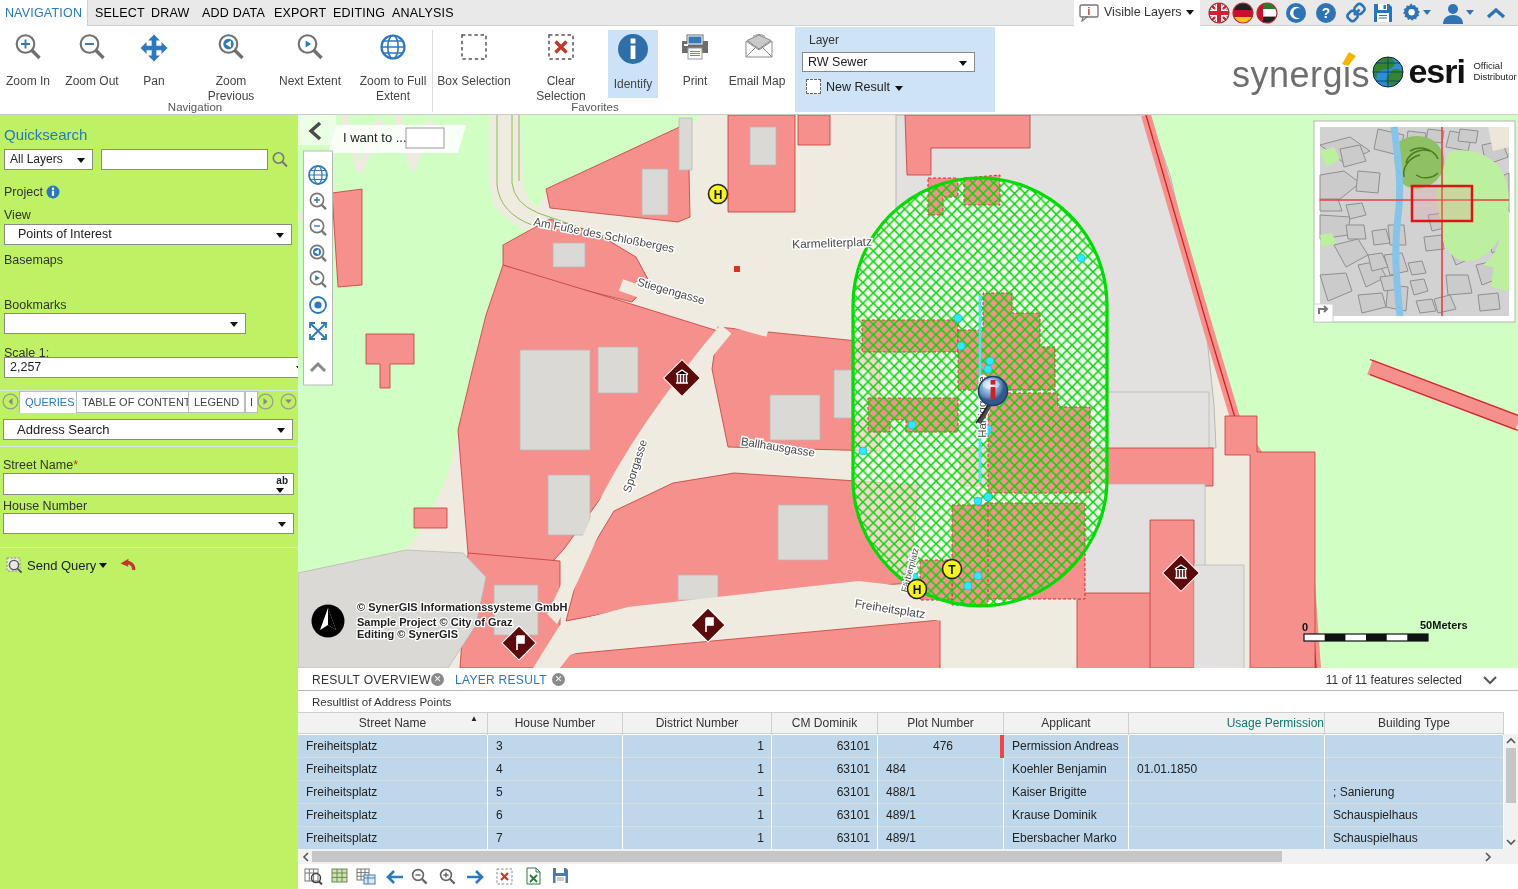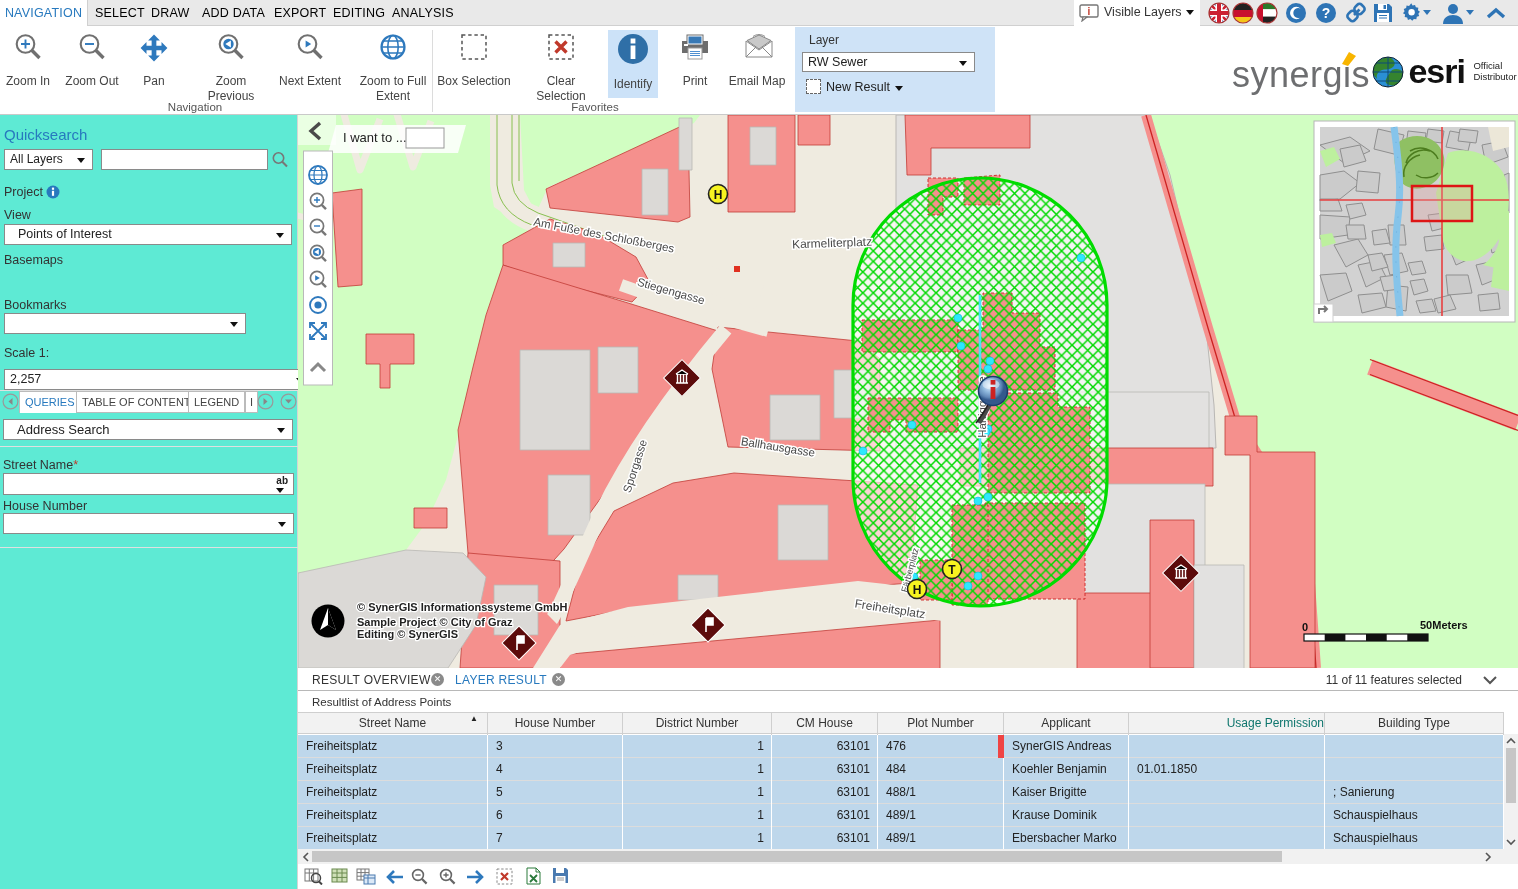--- a/index.html
+++ b/index.html
@@ -6,21 +6,21 @@
 .mtab{position:absolute;top:0;height:26px;line-height:26px;font-size:12.5px;color:#000000;letter-spacing:.2px}
 #navtab{left:0;width:88px;background:#fff;color:#2779be;text-align:center;border-right:1px solid #d0d0d0;height:27px}
 #ribbon{position:absolute;left:0;top:26px;width:1518px;height:89px;background:#fff;border-bottom:1px solid #c9c9c9}
 .ric{position:absolute;top:7px;width:56px;text-align:center}
 .rlab{position:absolute;top:41px;left:-22px;width:100px;text-align:center;font-size:12px;color:#444;line-height:15px}
 .gsep{position:absolute;top:4px;width:1px;height:82px;background:#dcdcdc}
 .gname{position:absolute;top:75px;font-size:11.5px;color:#555;text-align:center}
 .sel{position:absolute;background:#fff;border:1px solid #8a8a8a;font-size:12.5px;color:#222;line-height:19px;padding-left:5px}
 .sel:after{content:"";position:absolute;right:7px;top:8px;border-left:4px solid transparent;border-right:4px solid transparent;border-top:5px solid #111}
 .lbl{position:absolute;font-size:12.5px;color:#333}
-#sidebar{position:absolute;left:0;top:115px;width:298px;height:774px;background:#5eead4;border-right:1px solid #d5d5d5}
+#sidebar{position:absolute;left:0;top:115px;width:298px;height:774px;background:#bef264;border-right:1px solid #d5d5d5}
 #map{position:absolute;left:298px;top:115px;width:1220px;height:553px;background:#efebe0;overflow:hidden}
 #bottpanel{position:absolute;left:298px;top:668px;width:1220px;height:221px;background:#fff}
 .tabx{display:inline-block;width:13px;height:13px;border-radius:7px;background:#8a8a8a;color:#fff;font-size:9px;line-height:13px;text-align:center;vertical-align:-2px}
 </style></head>
 <body>
 <div id="menubar">
  <div class="mtab" id="navtab">NAVIGATION</div>
  <div class="mtab" style="left:95px">SELECT</div>
  <div class="mtab" style="left:151px">DRAW</div>
  <div class="mtab" style="left:202px">ADD DATA</div>
@@ -216,21 +216,21 @@
       <circle cx="7" cy="7" r="6.5" fill="#2779be"></circle>
       <rect x="5.9" y="5.8" width="2.2" height="5" fill="#fff"></rect>
       <rect x="5.9" y="2.6" width="2.2" height="2.2" fill="#fff"></rect>
     </svg>
  <div class="lbl" style="left:4px;top:93px">View</div>
  <div class="sel" style="left:4px;top:109px;width:288px;height:21px;padding-left:13px">Points of Interest</div>
  <div class="lbl" style="left:4px;top:138px">Basemaps</div>
  <div class="lbl" style="left:4px;top:183px">Bookmarks</div>
  <div class="sel" style="left:4px;top:198px;width:242px;height:21px"></div>
  <div class="lbl" style="left:4px;top:231px">Scale 1:</div>
- <div class="sel" style="left:4px;top:254px;width:308px;height:21px">2,257</div>
+ <div class="sel" style="left:4px;top:242px;width:308px;height:21px">2,257</div>
  <div style="position:absolute;left:0;top:275px;width:298px;height:22px;border-top:1px solid #e0e0e0">
   <svg width="17" height="17" viewBox="0 0 17 17" style="position:absolute;left:2px;top:2px">
         <circle cx="8.5" cy="8.5" r="7.4" fill="none" stroke="#999" stroke-width="1.2"></circle>
         <path d="M10.5 5l-4 3.5 4 3.5z" fill="#888"></path>
       </svg>
   <div style="position:absolute;left:19px;top:0;height:22px;padding:0 5px;border:1px solid #bbb;border-bottom:none;background:#fff;font-size:11px;line-height:21px;color:#2779be">QUERIES</div>
   <div style="position:absolute;left:76px;top:0;height:22px;padding:0 5px;border:1px solid #bbb;background:#fff;font-size:11px;line-height:21px;color:#444">TABLE OF CONTENT</div>
   <div style="position:absolute;left:188px;top:0;height:22px;padding:0 5px;border:1px solid #bbb;background:#fff;font-size:11px;line-height:21px;color:#444">LEGEND</div>
   <div style="position:absolute;left:245px;top:0;height:22px;padding:0 4px;border:1px solid #bbb;background:#fff;font-size:11px;line-height:21px;color:#444">I</div>
   <svg width="17" height="17" viewBox="0 0 17 17" style="position:absolute;left:257px;top:2px">
@@ -244,20 +244,33 @@
  </div>
  <div class="sel" style="left:3px;top:304px;width:290px;height:21px;padding-left:13px;font-size:13px">Address Search</div>
  <div style="position:absolute;left:0;top:331px;width:298px;border-top:1px solid #e0e0e0"></div>
  <div class="lbl" style="left:3px;top:343px">Street Name<span style="color:#c0392b">*</span></div>
  <div style="position:absolute;left:3px;top:358px;width:291px;height:22px;border:1px solid #8a8a8a;background:#fff">
   <div style="position:absolute;right:5px;top:2px;font-size:10px;font-weight:bold;color:#222;line-height:9px">ab<br><span style="display:inline-block;border-left:4px solid transparent;border-right:4px solid transparent;border-top:5px solid #111"></span></div>
  </div>
  <div class="lbl" style="left:3px;top:384px">House Number</div>
  <div class="sel" style="left:3px;top:398px;width:291px;height:21px"></div>
  <div style="position:absolute;left:0;top:432px;width:298px;border-top:1px solid #e0e0e0"></div>
+ <div style="position:absolute;left:6px;top:441px;width:292px;height:22px">
+  <svg width="17" height="17" viewBox="0 0 17 17" style="position:absolute;left:0;top:1px">
+        <rect x="1" y="1" width="13" height="13" fill="#e8e8e8" stroke="#888" stroke-width="1" stroke-dasharray="2 1.6"></rect>
+        <circle cx="8" cy="8" r="4.6" fill="none" stroke="#555" stroke-width="1.4"></circle>
+        <line x1="11.3" y1="11.3" x2="15.6" y2="15.6" stroke="#555" stroke-width="1.8"></line>
+      </svg>
+  <span style="position:absolute;left:21px;top:2px;font-size:13px;color:#222">Send Query</span>
+  <span style="position:absolute;left:93px;top:7px;border-left:4.5px solid transparent;border-right:4.5px solid transparent;border-top:5.5px solid #111"></span>
+  <svg width="17" height="17" viewBox="0 0 17 17" style="position:absolute;left:113px;top:1px">
+        <path d="M14.5 13 A6.2 6.2 0 0 0 5.6 6.2" fill="none" stroke="#c0392b" stroke-width="3.4"></path>
+        <path d="M1.5 6.5 L9.5 1.8 L9.2 9.8 Z" fill="#c0392b"></path>
+      </svg>
+ </div>
 </div>
 <div id="map">
 <svg width="1220" height="553" viewBox="0 0 1220 553">
 <defs>
 <pattern id="xh" width="10.46" height="10.46" patternUnits="userSpaceOnUse">
           <path d="M0 0L10.46 10.46M10.46 0L0 10.46" stroke="#00d800" stroke-width="1.5"></path>
         </pattern>
 <radialGradient id="idg" cx="38%" cy="32%">
           <stop offset="0%" stop-color="#ddeefc"></stop>
           <stop offset="45%" stop-color="#8fb8dd"></stop>
@@ -547,34 +560,34 @@
         <path d="M2 2l6 6 6-6" fill="none" stroke="#555" stroke-width="2"></path>
       </svg>
  </div>
  <div style="position:absolute;left:14px;top:28px;font-size:11.5px;color:#333">Resultlist of Address Points</div>
  <div id="grid" style="position:absolute;left:0;top:44px;width:1206px;height:137px;font-size:12px;color:#222">
   <div id="ghead" style="position:absolute;left:0;top:0;width:1206px;height:22px;background:#f2f2f2;border-top:1px solid #cfcfcf;border-bottom:1px solid #cfcfcf">
         <div style="position:absolute;left:0px;top:0;width:190px;height:22px;line-height:21px;text-align:center;border-right:1px solid #cfcfcf;color:#333">Street Name</div>
         <div style="position:absolute;left:172px;top:1px;font-size:8px;color:#222">▲</div>
         <div style="position:absolute;left:190px;top:0;width:135px;height:22px;line-height:21px;text-align:center;border-right:1px solid #cfcfcf;color:#333">House Number</div>
         <div style="position:absolute;left:325px;top:0;width:149px;height:22px;line-height:21px;text-align:center;border-right:1px solid #cfcfcf;color:#333">District Number</div>
-        <div style="position:absolute;left:474px;top:0;width:106px;height:22px;line-height:21px;text-align:center;border-right:1px solid #cfcfcf;color:#333">CM House</div>
+        <div style="position:absolute;left:474px;top:0;width:106px;height:22px;line-height:21px;text-align:center;border-right:1px solid #cfcfcf;color:#333">CM Dominik</div>
         <div style="position:absolute;left:580px;top:0;width:126px;height:22px;line-height:21px;text-align:center;border-right:1px solid #cfcfcf;color:#333">Plot Number</div>
         <div style="position:absolute;left:706px;top:0;width:125px;height:22px;line-height:21px;text-align:center;border-right:1px solid #cfcfcf;color:#333">Applicant</div>
         <div style="position:absolute;left:831px;top:0;width:196px;height:22px;line-height:21px;text-align:right;border-right:1px solid #cfcfcf;color:#0f766e">Usage Permission</div>
         <div style="position:absolute;left:1027px;top:0;width:179px;height:22px;line-height:21px;text-align:center;border-right:1px solid #cfcfcf;color:#333">Building Type</div>
       </div>
   <div id="grows">
         <div style="position:absolute;left:0;top:23px;width:1206px;height:23px;background:#bed7eb;border-bottom:1.5px solid #dcdcdc">
           <div style="position:absolute;left:0px;width:190px;height:23px;line-height:22px;text-align:left;padding-left:8px;border-right:1px solid #fff;white-space:nowrap;overflow:hidden">Freiheitsplatz</div>
           <div style="position:absolute;left:190px;width:135px;height:23px;line-height:22px;text-align:left;padding-left:8px;border-right:1px solid #fff;white-space:nowrap;overflow:hidden">3</div>
           <div style="position:absolute;left:325px;width:149px;height:23px;line-height:22px;text-align:right;padding-right:7px;border-right:1px solid #fff;white-space:nowrap;overflow:hidden">1</div>
           <div style="position:absolute;left:474px;width:106px;height:23px;line-height:22px;text-align:right;padding-right:7px;border-right:1px solid #fff;white-space:nowrap;overflow:hidden">63101</div>
-          <div style="position:absolute;left:580px;width:126px;height:29px;line-height:22px;text-align:left;padding-left:8px;border-right:6px solid #ef4444;white-space:nowrap;overflow:hidden">476</div>
-          <div style="position:absolute;left:706px;width:125px;height:23px;line-height:22px;text-align:left;padding-left:8px;border-right:1px solid #fff;white-space:nowrap;overflow:hidden">SynerGIS Andreas</div>
+          <div style="position:absolute;left:580px;width:126px;height:29px;line-height:22px;text-align:center;padding-left:8px;border-right:4px solid #ef4444;white-space:nowrap;overflow:hidden">476</div>
+          <div style="position:absolute;left:706px;width:125px;height:23px;line-height:22px;text-align:left;padding-left:8px;border-right:1px solid #fff;white-space:nowrap;overflow:hidden">Permission Andreas</div>
           <div style="position:absolute;left:831px;width:196px;height:23px;line-height:22px;text-align:left;padding-left:8px;border-right:1px solid #fff;white-space:nowrap;overflow:hidden"></div>
           <div style="position:absolute;left:1027px;width:179px;height:23px;line-height:22px;text-align:left;padding-left:8px;border-right:1px solid #fff;white-space:nowrap;overflow:hidden"></div>
         </div>
         <div style="position:absolute;left:0;top:46px;width:1206px;height:23px;background:#bed7eb;border-bottom:1.5px solid #dcdcdc">
           <div style="position:absolute;left:0px;width:190px;height:23px;line-height:22px;text-align:left;padding-left:8px;border-right:1px solid #fff;white-space:nowrap;overflow:hidden">Freiheitsplatz</div>
           <div style="position:absolute;left:190px;width:135px;height:23px;line-height:22px;text-align:left;padding-left:8px;border-right:1px solid #fff;white-space:nowrap;overflow:hidden">4</div>
           <div style="position:absolute;left:325px;width:149px;height:23px;line-height:22px;text-align:right;padding-right:7px;border-right:1px solid #fff;white-space:nowrap;overflow:hidden">1</div>
           <div style="position:absolute;left:474px;width:106px;height:23px;line-height:22px;text-align:right;padding-right:7px;border-right:1px solid #fff;white-space:nowrap;overflow:hidden">63101</div>
           <div style="position:absolute;left:580px;width:126px;height:23px;line-height:22px;text-align:left;padding-left:8px;border-right:1px solid #fff;white-space:nowrap;overflow:hidden">484</div>
           <div style="position:absolute;left:706px;width:125px;height:23px;line-height:22px;text-align:left;padding-left:8px;border-right:1px solid #fff;white-space:nowrap;overflow:hidden">Koehler Benjamin</div>

